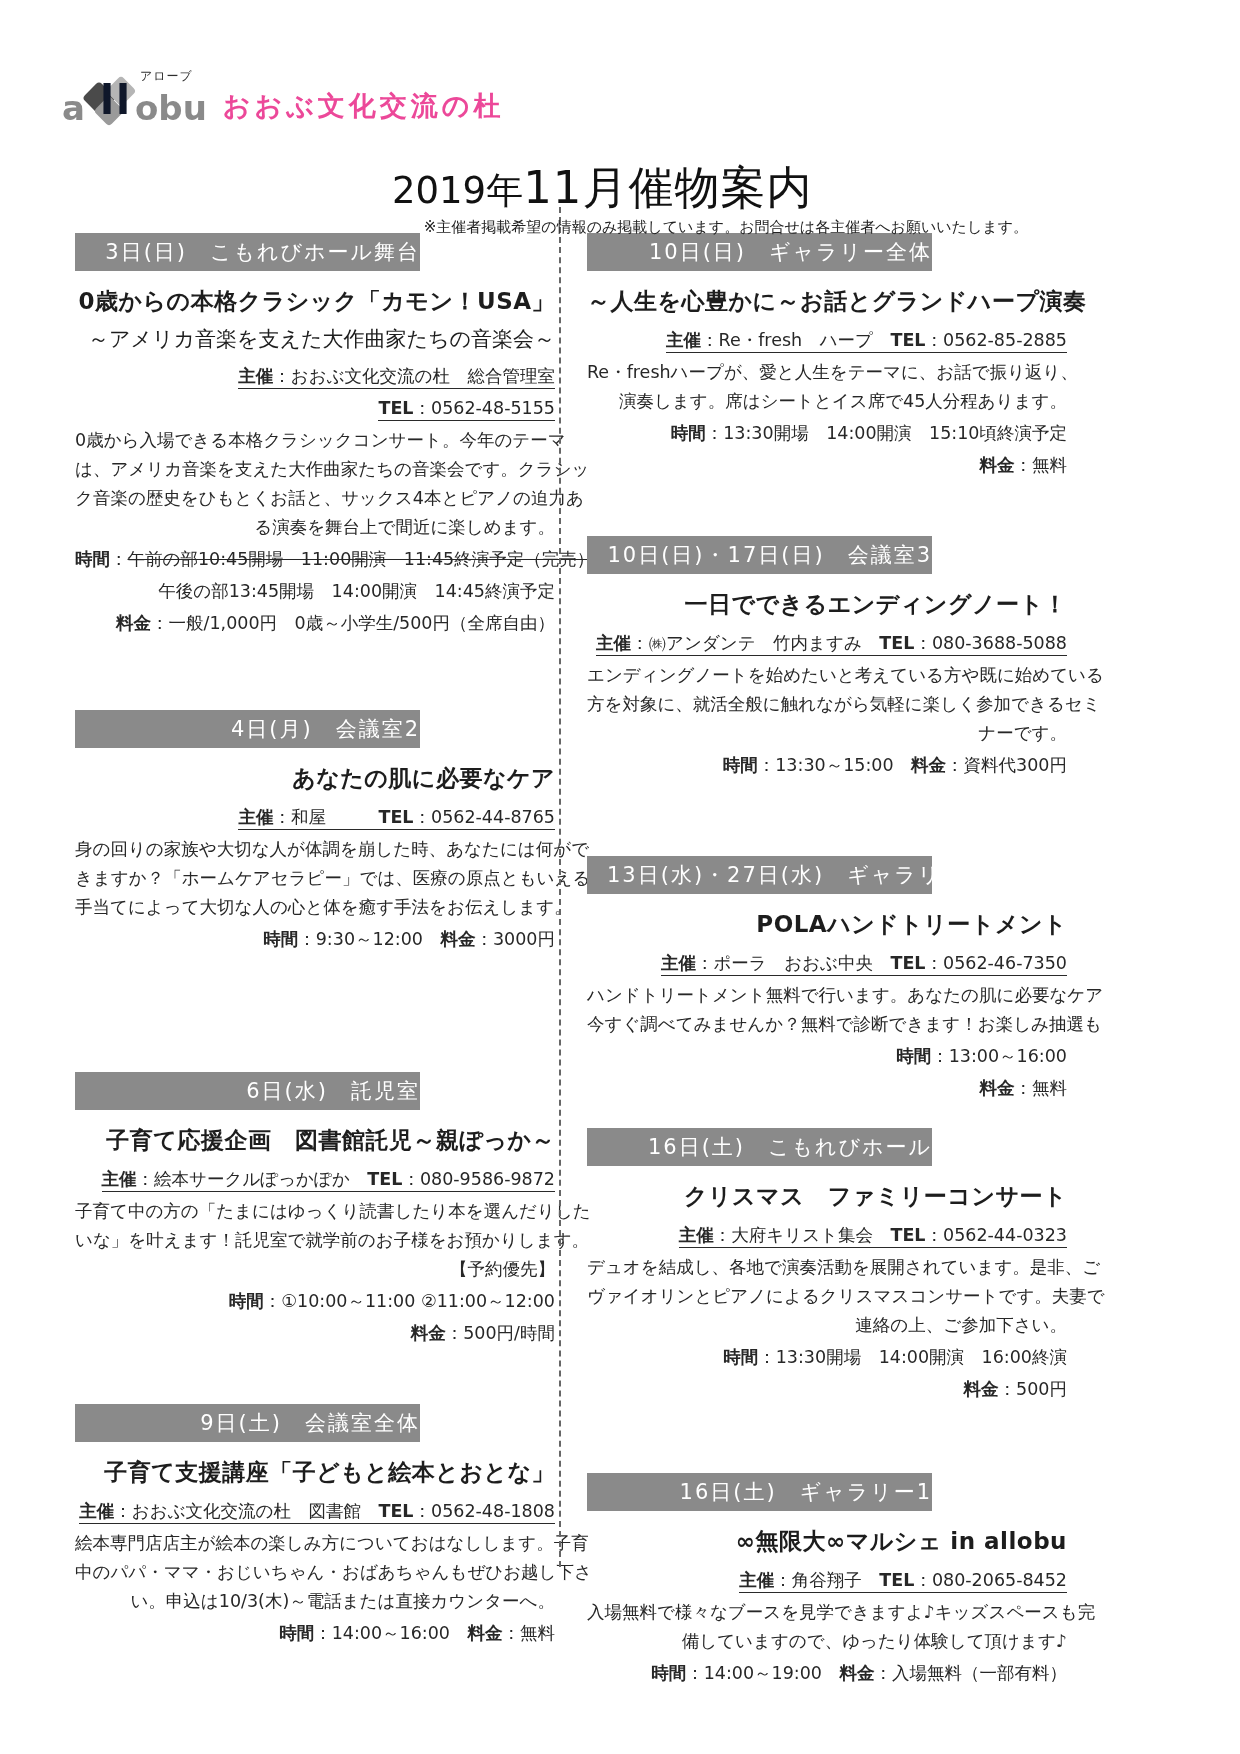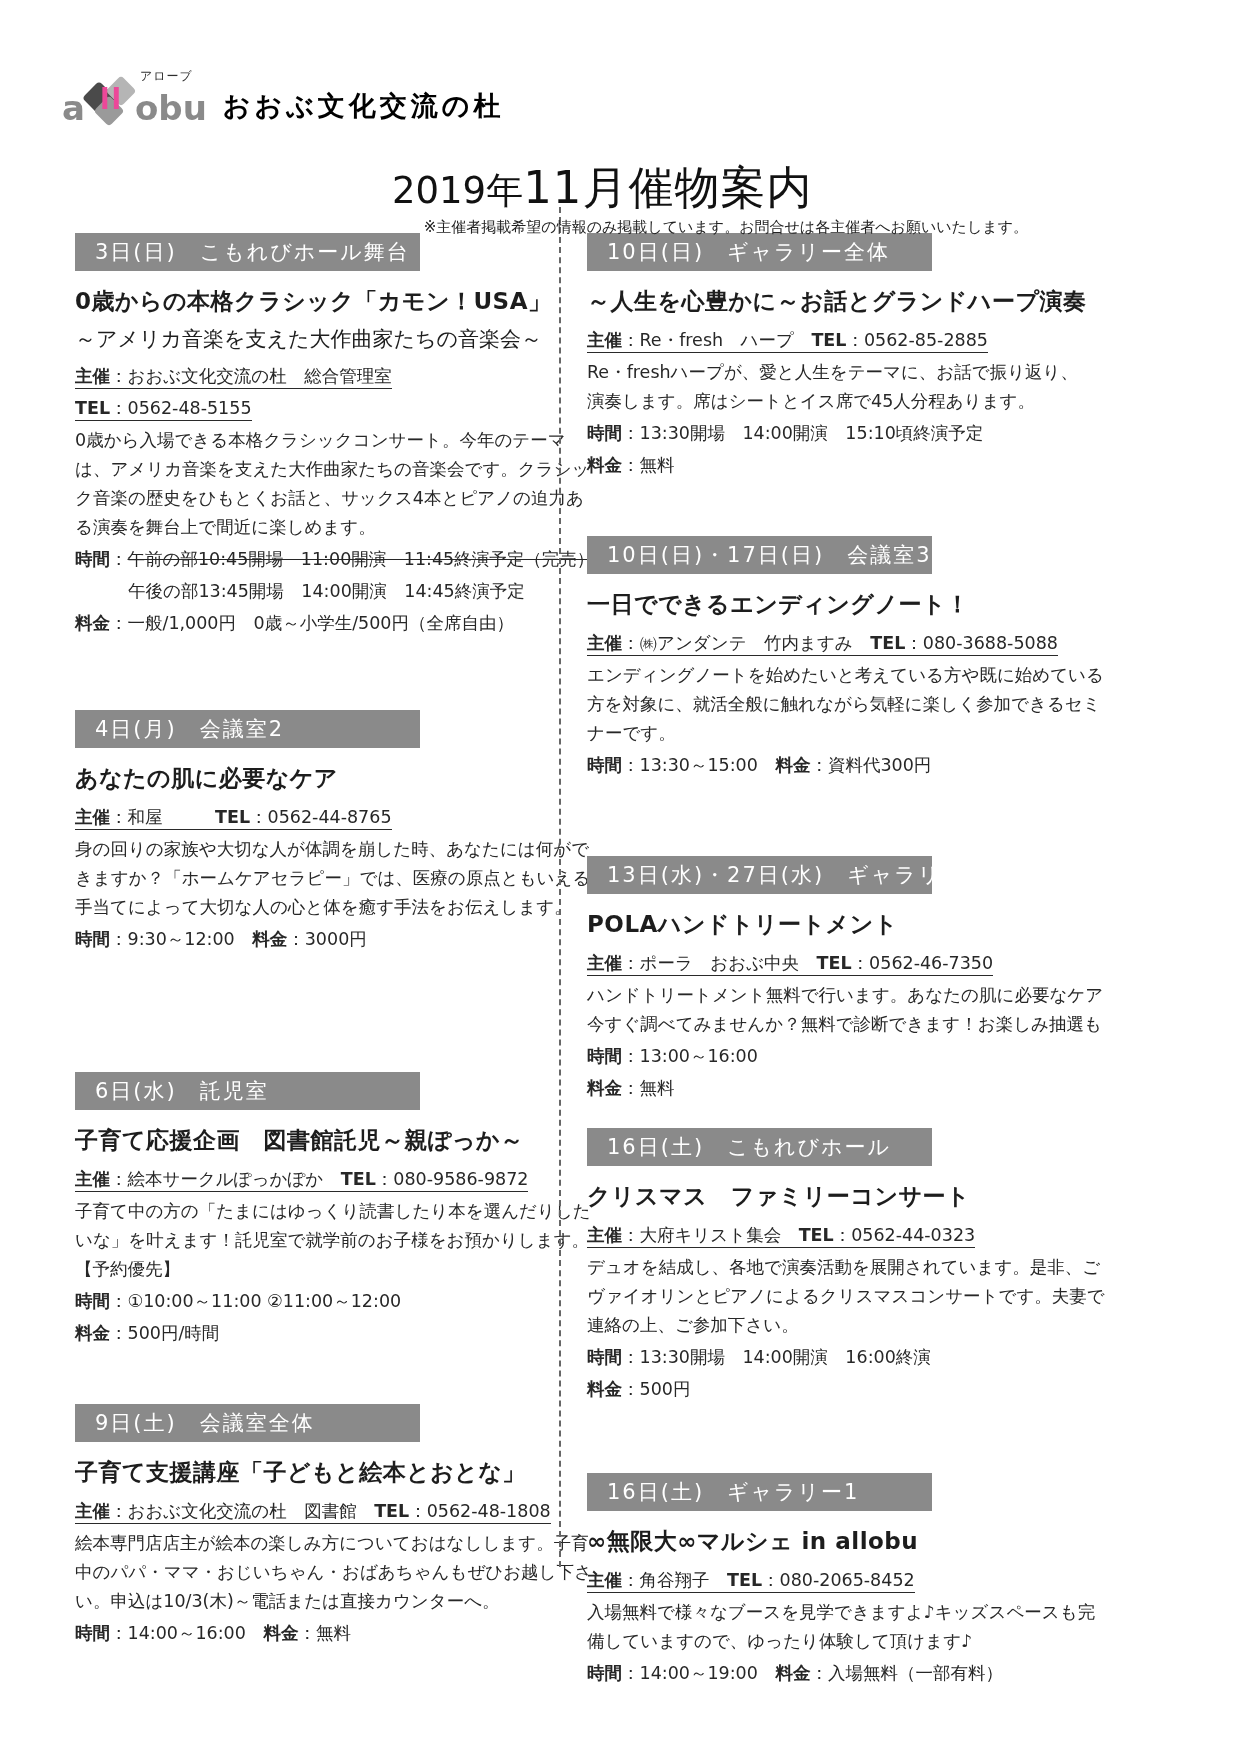--- a/index.html
+++ b/index.html
@@ -11,32 +11,32 @@
   .top{position:relative; height:163px; margin-top:70px;}
   .logo{position:absolute; left:62px; top:0; display:flex; align-items:flex-end;}
   .logo-mark{position:relative; height:58px; display:flex; align-items:flex-end;}
   .logo-ruby{position:absolute; top:-2px; left:78px; font-size:12px; color:#2e2e2e; letter-spacing:1px; white-space:nowrap;}
   .logo-word{font-size:34px; font-weight:bold; color:#8a8a8a; line-height:40px; display:flex; align-items:flex-end;}
   .dia-wrap{position:relative; width:50px; height:52px; display:inline-block;}
   .dia{position:absolute; display:block;}
   .d1{width:24px; height:24px; background:#4a4a4a; left:2px; top:10px; transform:rotate(45deg); border-radius:4px;}
   .d2{width:22px; height:22px; background:#b5b5b5; left:25px; top:4px; transform:rotate(45deg); border-radius:4px;}
   .d3{width:22px; height:22px; background:#9a9a9a; left:13px; top:24px; transform:rotate(45deg); border-radius:4px;}
-  .logo-ll{position:absolute; left:15px; top:4px; color:#ec4899; font-weight:bold; font-size:28px; z-index:2; letter-spacing:2px;}
-  .site-name{font-size:27px; font-weight:bold; color:#000000; letter-spacing:4px; margin-left:16px; margin-bottom:4px; white-space:nowrap;}
+  .logo-ll{position:absolute; left:15px; top:4px; color:#0f172a; font-weight:bold; font-size:41px; z-index:2; letter-spacing:2px;}
+  .site-name{font-size:27px; font-weight:bold; color:#ec4899; letter-spacing:4px; margin-left:16px; margin-bottom:4px; white-space:nowrap;}
   .title-block{position:absolute; left:392px; top:88px; white-space:nowrap;}
   .t-year{font-size:37px; color:#111;}
   .t-main{font-size:45px; color:#111; letter-spacing:1px;}
   .notice{position:absolute; top:148px; right:212px; font-size:15px; color:#222; white-space:nowrap;}
   
   .columns{display:flex; align-items:flex-start; padding-left:75px;}
   .col{width:480px; flex-shrink:0;}
   .divider{border-left:2px dashed #666; height:1360px; margin-top:-26px; margin-left:4px; margin-right:26px; width:0;}
   
-  .event{margin-bottom:0;}
+  .event{margin-bottom:0;text-align:right;}
   .bar{
     width:345px; height:38px; line-height:38px; background:#8a8a8a; color:#fff;
     font-size:21px; letter-spacing:2px; padding-left:20px; box-sizing:border-box; white-space:nowrap;
   }
   .etitle{font-size:23px; font-weight:bold; color:#1d1d1d; margin:15px 0 8px 0; white-space:nowrap; letter-spacing:0.5px;}
   .esub{font-size:21px; color:#1d1d1d; margin:0 0 8px 0; white-space:nowrap;}
   .iline{font-size:17.5px; line-height:30px; margin:2px 0; white-space:nowrap; color:#272727;}
   .iline b{font-weight:bold;}
   .u{border-bottom:1.5px solid #2a2a2a; padding-bottom:2px;}
   .dline{font-size:17.5px; line-height:29px; white-space:nowrap; color:#272727;}

